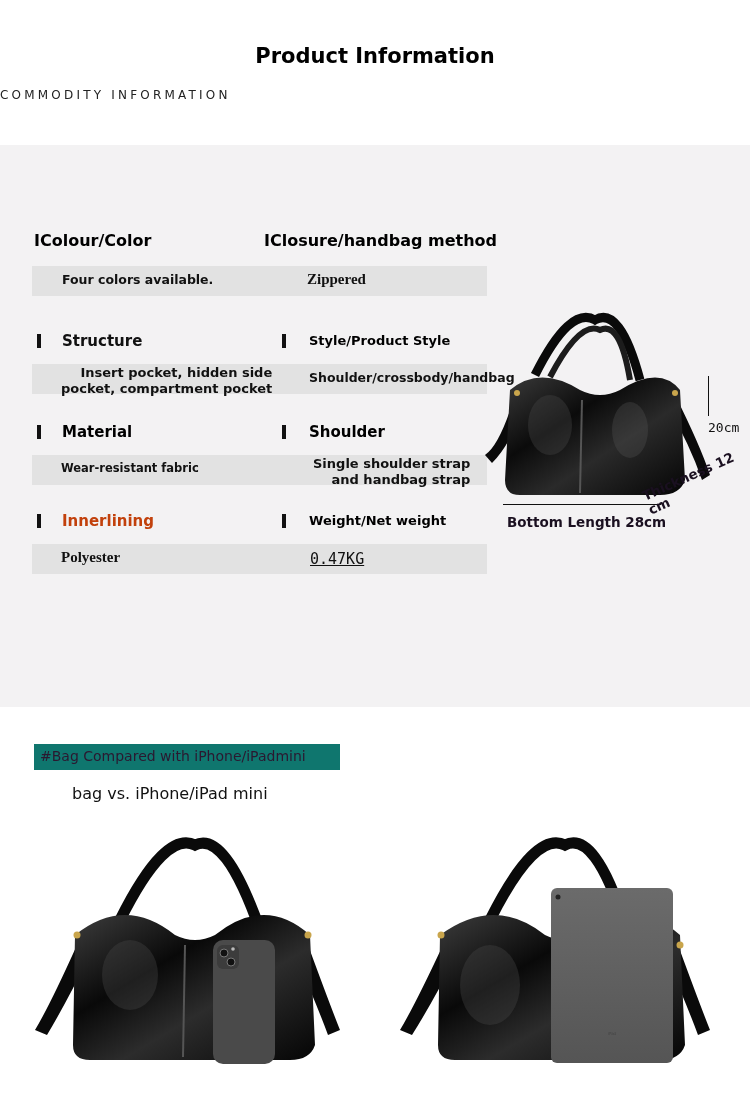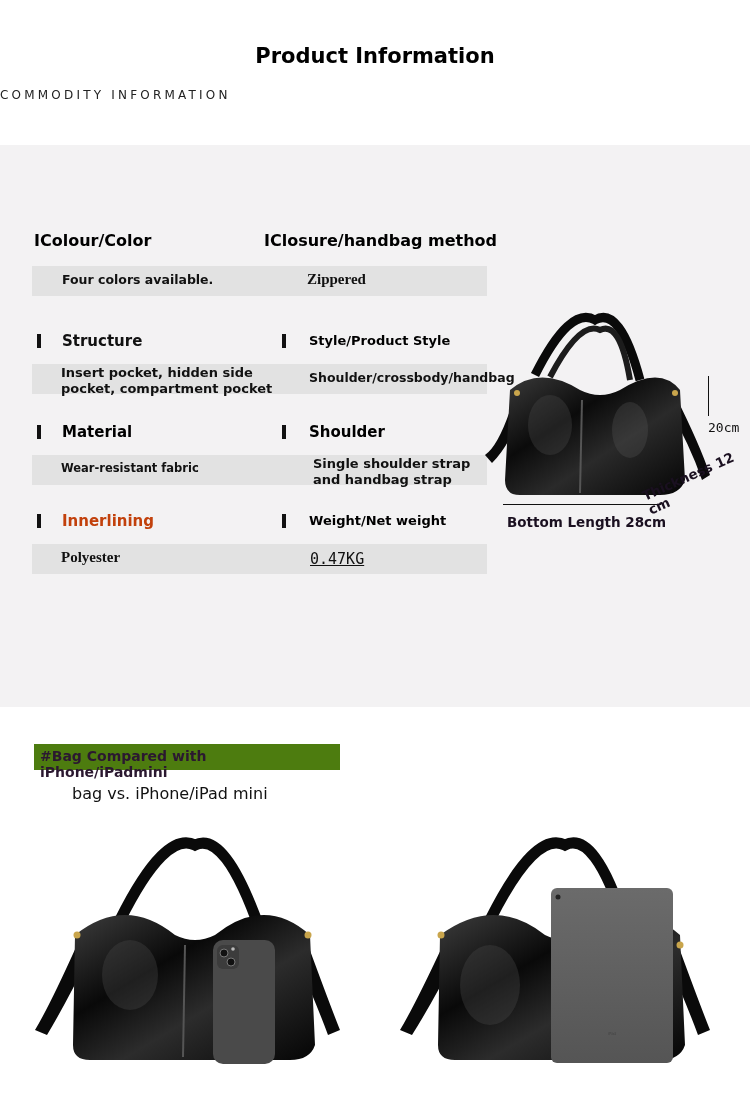--- a/index.html
+++ b/index.html
@@ -10,28 +10,28 @@
   .panel { position:absolute; left:0; top:145px; width:750px; height:562px; background:#f3f2f3; }
   .lbl { position:absolute; font-weight:bold; color:#000000; white-space:nowrap; }
   .lbl.big { font-size:16px; }
   .lbl.md { font-size:15px; }
   .lbl.sm { font-size:13px; }
   .bar { position:absolute; width:4px; height:14px; background:#111; }
   .val-bg { position:absolute; background:#e2e2e2; height:30px; }
   .val { position:absolute; font-weight:bold; color:#111; line-height:16px; }
   .val.s11 { font-size:11.5px; }
   .val.s12 { font-size:12.5px; }
-  .val.s13 { font-size:13px; }
+  .val.s13 { font-size:13px;text-align:right; }
   .val.s15 { font-size:15px;font-family:Liberation Serif, serif; }
   .val.mono { font-family:"DejaVu Sans Mono", monospace; font-weight:normal; font-size:15px; }
   .dim { position:absolute; font-size:13.5px; font-weight:bold; color:#1a1020; white-space:nowrap; }
   .dim.mono { font-family:"DejaVu Sans Mono", monospace; font-weight:normal; font-size:13px; color:#111; }
   .line { position:absolute; background:#111; }
   .section2 { position:absolute; left:0; top:708px; width:750px; height:407px; background:#fff; }
-  .tag { position:absolute; left:34px; top:744px; width:306px; height:26px; background:#4d7c0f; font-size:14px; font-weight:bold; color:#2b1830; padding:4px 6px; }
+  .tag { position:absolute; left:34px; top:744px; width:306px; height:26px; background:#0f766e; font-size:14px; font-weight:normal; color:#2b1830; padding:4px 6px; }
   .caption { position:absolute; left:72px; top:784px; font-size:16px; color:#111; }
   svg { position:absolute; }
 </style>
 </head>
 <body>
 
 <div class="header">
   <div class="title">Product Information</div>
   <div class="subtitle">COMMODITY INFORMATION</div>
 </div>

